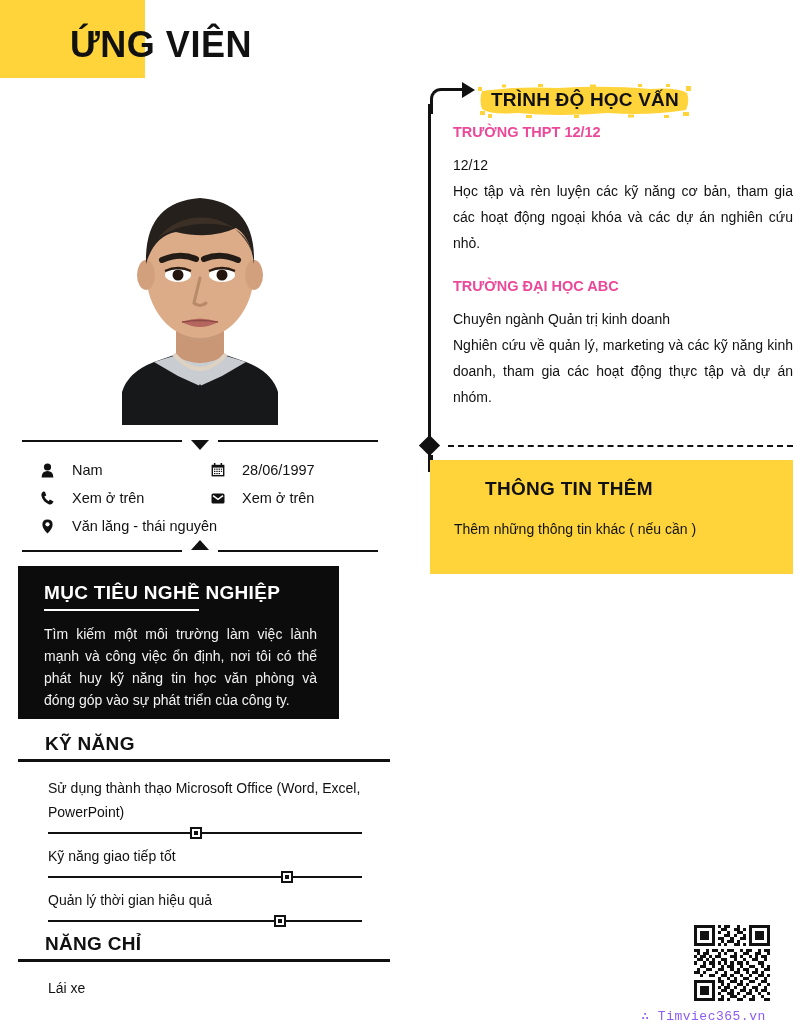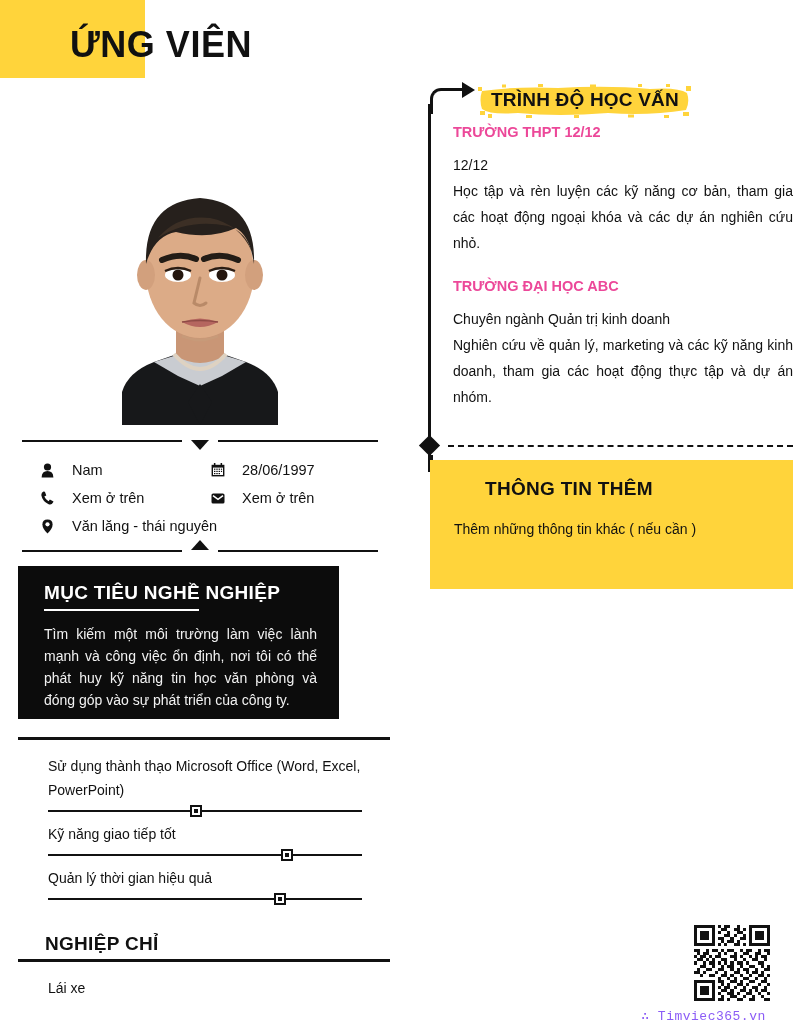--- a/index.html
+++ b/index.html
@@ -150,21 +150,21 @@
 
   .edu-body { position: absolute; left: 453px; top: 124px; width: 340px; }
   .edu-item { margin-bottom: 18px; }
   .edu-item h3 { font-size: 14.5px; font-weight: 700; color: #ec4899; margin-bottom: 12px; }
   .edu-item .line { font-size: 14px; line-height: 26px; color: #111; }
   .edu-item .desc { font-size: 14px; line-height: 26px; color: #111; text-align: justify; }
 
   
   .extra {
     position: absolute; left: 430px; top: 460px;
-    width: 363px; height: 129px;
+    width: 363px; height: 114px;
     background: #ffd43b;
   }
   .extra h2 {
     position: absolute; left: 55px; top: 18px;
     font-size: 19px; font-weight: 700; color: #111; letter-spacing: .3px;
     white-space: nowrap;
   }
   .extra p { position: absolute; left: 24px; top: 61px; font-size: 14px; color: #111; }
 
   
@@ -302,20 +302,21 @@
     </div>
   </div>
 
   <div class="objective">
     <h2>MỤC TIÊU NGHỀ NGHIỆP</h2>
     <div class="uline"></div>
     <p>Tìm kiếm một môi trường làm việc lành mạnh và công việc ổn định, nơi tôi có thể phát huy kỹ năng tin học văn phòng và đóng góp vào sự phát triển của công ty.</p>
   </div>
 
   <div class="lsec" style="top:733px">
+    <h2>KỸ NĂNG</h2>
     <div class="uline"></div>
     <div class="skills">
       <div class="skill">
         <div class="name">Sử dụng thành thạo Microsoft Office (Word, Excel, PowerPoint)</div>
         <div class="bar">
           <div class="track"></div>
           <div class="knob" id="knob0" style="left: 47%;"></div>
         </div>
       </div>
       <div class="skill">
@@ -329,21 +330,21 @@
         <div class="name">Quản lý thời gian hiệu quả</div>
         <div class="bar">
           <div class="track"></div>
           <div class="knob" id="knob2" style="left: 74%;"></div>
         </div>
       </div>
     </div>
   </div>
 
   <div class="lsec" style="top:933px">
-    <h2>NGHIỆP CHỈ</h2>
+    <h2>NĂNG CHỈ</h2>
     <div class="uline"></div>
     <div class="certs">
       <div class="item">Lái xe</div>
     </div>
   </div>
 
   <div class="timeline">
     <div class="stem"></div>
   </div>
   <div class="elbow" style="left:430px; top:88px">

